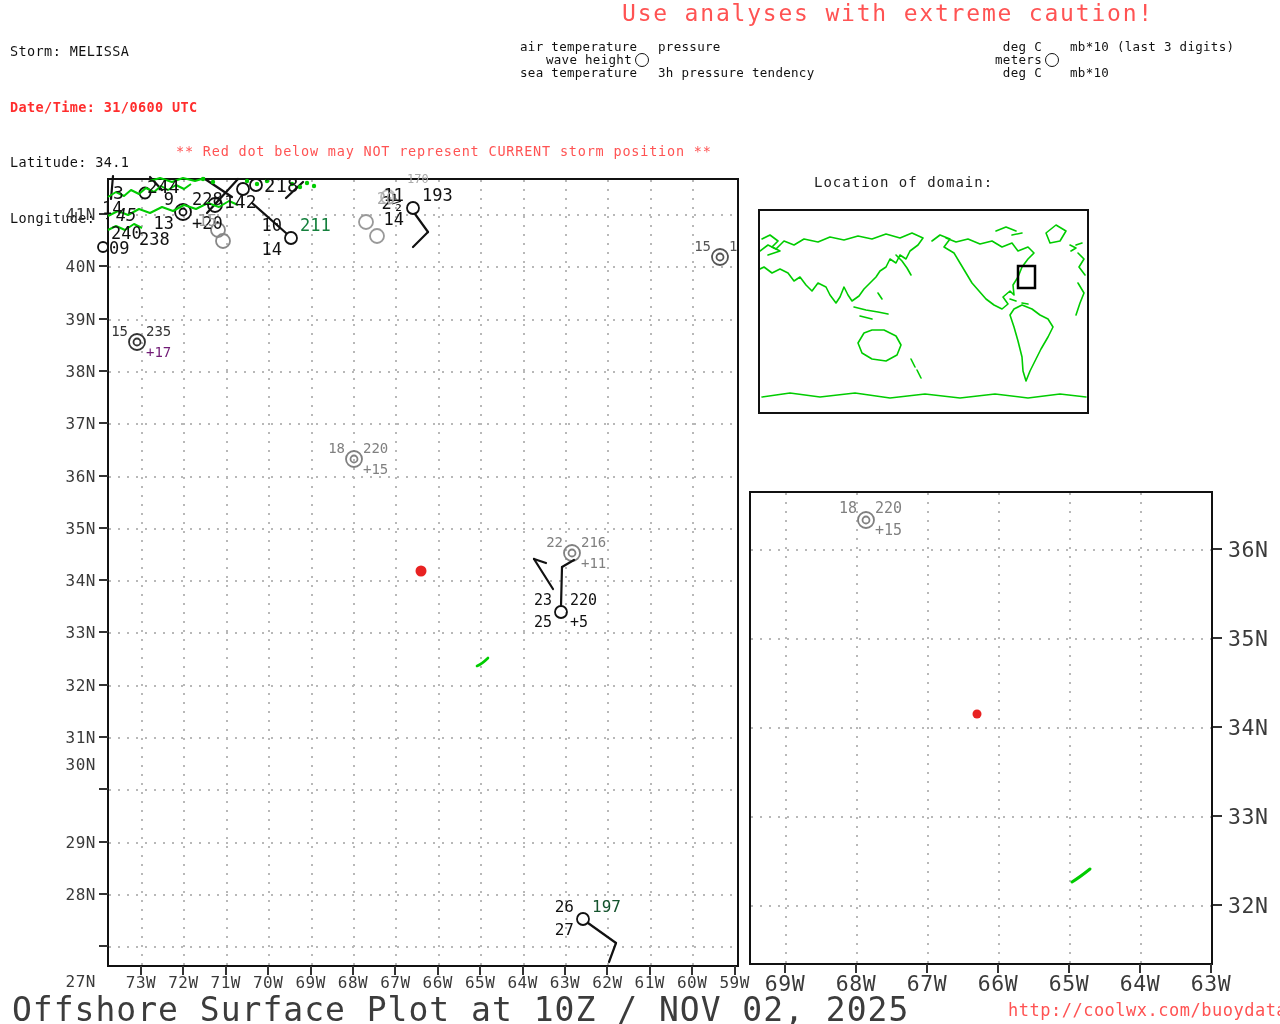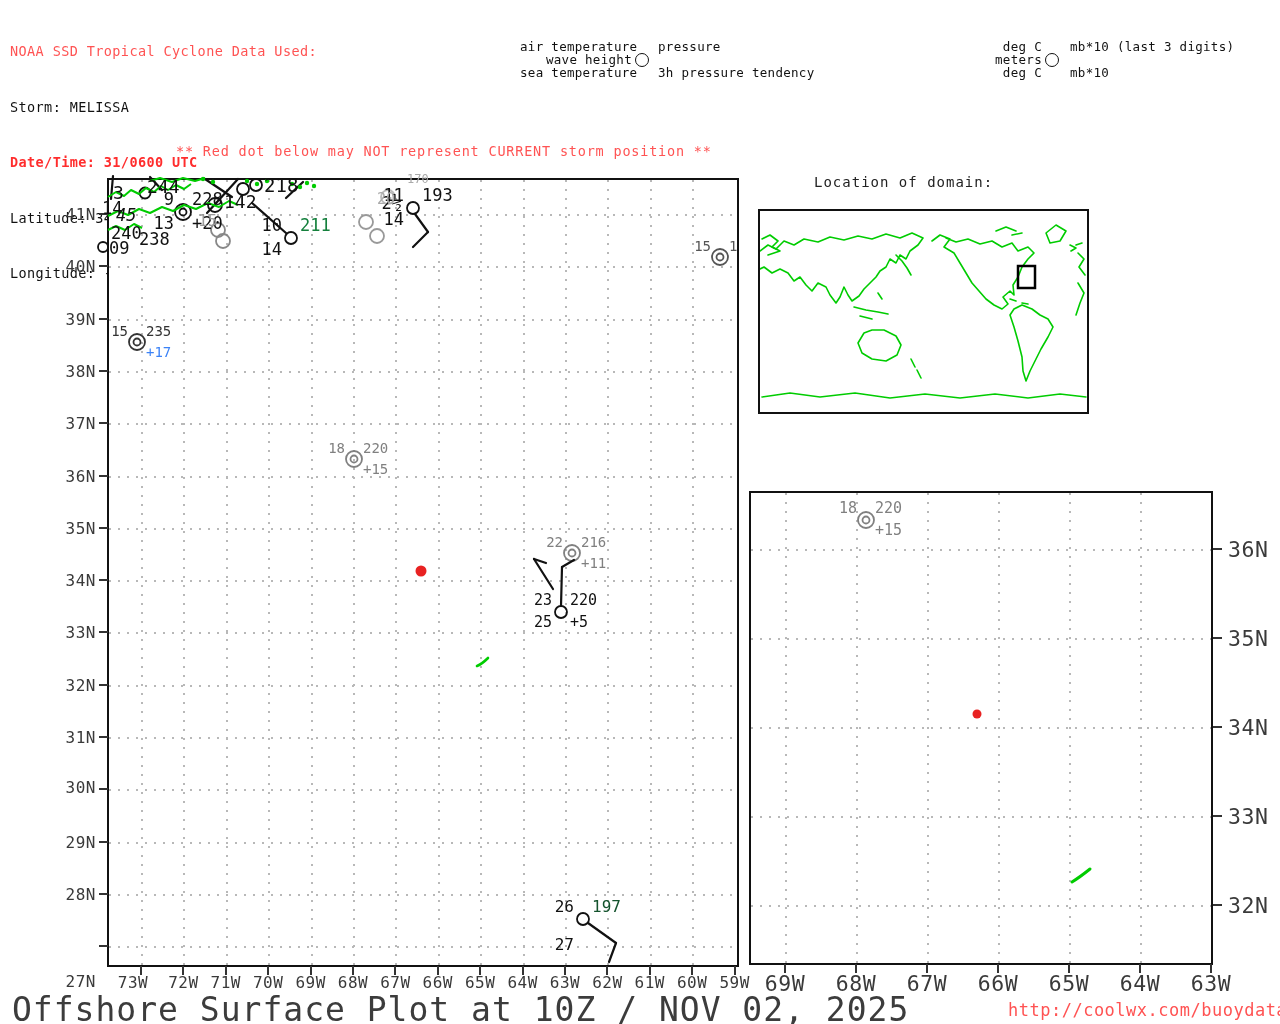--- a/index.html
+++ b/index.html
@@ -51,27 +51,27 @@
   
   .footer-title{position:absolute;left:12px;top:990px;font-size:33px;letter-spacing:1px;color:#3c3c3c;white-space:nowrap;}
   .footer-url{position:absolute;left:1008px;top:1000px;font-size:17px;letter-spacing:0.5px;color:#ff5353;white-space:nowrap;}
 </style>
 </head>
 <body>
 
 <div class="canvas">
 
   <div class="info-block">
-    <div class="salmon">NOAA SSD Tropical Cyclone Data Used:</div>
     <div>Storm: MELISSA</div>
     <div class="redbold">Date/Time: 31/0600 UTC</div>
     <div>Latitude: 34.1</div>
     <div>Longitude: -66.2</div>
   </div>
 
+  <div class="caution">Use analyses with extreme caution!</div>
 
   <div class="legend lg-center">
     <div class="lgrow">
       <span class="lgl">air temperature</span>
       <span class="lgr">pressure</span>
     </div>
     <div class="lgrow">
       <span class="lgl">wave height</span>
     </div>
     <div class="lgrow">
@@ -94,21 +94,21 @@
       <span class="lgr">mb*10</span>
     </div>
     <span class="lgcircle"></span>
   </div>
 
   <div class="warning">** Red dot below may NOT represent CURRENT storm position **</div>
 
   <div id="main-map" class="map-frame">
       <div class="vgrid" style="left: 32px;"></div>
       <div class="tick-b" style="left: 32px;"></div>
-      <div class="xlab f16" style="left: 24px;">73W</div>
+      <div class="xlab f16" style="left: 32px;">73W</div>
       <div class="vgrid" style="left: 74.4px;"></div>
       <div class="tick-b" style="left: 74.4px;"></div>
       <div class="xlab f16" style="left: 74.4px;">72W</div>
       <div class="vgrid" style="left: 116.8px;"></div>
       <div class="tick-b" style="left: 116.8px;"></div>
       <div class="xlab f16" style="left: 116.8px;">71W</div>
       <div class="vgrid" style="left: 159.2px;"></div>
       <div class="tick-b" style="left: 159.2px;"></div>
       <div class="xlab f16" style="left: 159.2px;">70W</div>
       <div class="vgrid" style="left: 201.6px;"></div>
@@ -171,21 +171,21 @@
       <div class="tick-l" style="top: 452.4px;"></div>
       <div class="ylab f16 yl" style="top: 452.4px;">33N</div>
       <div class="hgrid" style="top: 504.7px;"></div>
       <div class="tick-l" style="top: 504.7px;"></div>
       <div class="ylab f16 yl" style="top: 504.7px;">32N</div>
       <div class="hgrid" style="top: 557px;"></div>
       <div class="tick-l" style="top: 557px;"></div>
       <div class="ylab f16 yl" style="top: 557px;">31N</div>
       <div class="hgrid" style="top: 609.3px;"></div>
       <div class="tick-l" style="top: 609.3px;"></div>
-      <div class="ylab f16 yl" style="top: 607px; text-align: right;">30N</div>
+      <div class="ylab f16 yl" style="top: 584px; text-align: right;">30N</div>
       <div class="hgrid" style="top: 661.6px;"></div>
       <div class="tick-l" style="top: 661.6px;"></div>
       <div class="ylab f16 yl" style="top: 661.6px;">29N</div>
       <div class="hgrid" style="top: 713.9px;"></div>
       <div class="tick-l" style="top: 713.9px;"></div>
       <div class="ylab f16 yl" style="top: 713.9px;">28N</div>
       <div class="hgrid" style="top: 766.2px;"></div>
       <div class="tick-l" style="top: 766.2px;"></div>
       <div class="ylab f16 yl" style="top: 801px;">27N</div>
     </div>
@@ -306,36 +306,36 @@
       <circle cx="213" cy="182" r="2.2" fill="#00cc00"></circle>
       <path d="M477,666 Q482,664 488,658" fill="none" stroke="#00cc00" stroke-width="2.6" stroke-linecap="round"></path>
       <path d="M1072,882 Q1080,877 1090,869" fill="none" stroke="#00cc00" stroke-width="3" stroke-linecap="round"></path>
       <circle cx="421" cy="571" r="5.5" fill="#e82222"></circle>
       <circle cx="977" cy="714" r="4.5" fill="#e82222"></circle>
     </svg>
 
   <div id="labels">
       <span class="sttxt end" style="left: 128px; top: 324px; color: rgb(51, 51, 51); font-size: 14px;">15</span>
       <span class="sttxt" style="left: 146px; top: 324px; color: rgb(51, 51, 51); font-size: 14px;">235</span>
-      <span class="sttxt" style="left: 146px; top: 345px; color: #3b82f6; font-size: 14px;">+17</span>
+      <span class="sttxt" style="left: 146px; top: 345px; color: #701a75; font-size: 14px;">+17</span>
       <span class="sttxt end" style="left: 345px; top: 441px; color: rgb(128, 128, 128); font-size: 14px;">18</span>
       <span class="sttxt" style="left: 363px; top: 441px; color: rgb(128, 128, 128); font-size: 14px;">220</span>
       <span class="sttxt" style="left: 363px; top: 462px; color: rgb(128, 128, 128); font-size: 14px;">+15</span>
       <span class="sttxt end" style="left: 711px; top: 239px; color: rgb(85, 85, 85); font-size: 14px;">15</span>
       <span class="sttxt" style="left: 729px; top: 239px; color: rgb(85, 85, 85); font-size: 14px;">1</span>
       <span class="sttxt end" style="left: 563px; top: 535px; color: rgb(128, 128, 128); font-size: 14px;">22</span>
       <span class="sttxt" style="left: 581px; top: 535px; color: rgb(128, 128, 128); font-size: 14px;">216</span>
       <span class="sttxt" style="left: 581px; top: 556px; color: rgb(128, 128, 128); font-size: 14px;">+11</span>
       <span class="sttxt end" style="left: 552px; top: 593px; color: rgb(17, 17, 17); font-size: 15px;">23</span>
       <span class="sttxt" style="left: 570px; top: 593px; color: rgb(17, 17, 17); font-size: 15px;">220</span>
       <span class="sttxt end" style="left: 552px; top: 615px; color: rgb(17, 17, 17); font-size: 15px;">25</span>
       <span class="sttxt" style="left: 570px; top: 615px; color: rgb(17, 17, 17); font-size: 15px;">+5</span>
       <span class="sttxt end" style="left: 574px; top: 899px; color: rgb(17, 17, 17); font-size: 16px;">26</span>
       <span class="sttxt" style="left: 592px; top: 899px; color: #14532d; font-size: 16px;">197</span>
-      <span class="sttxt end" style="left: 574px; top: 922px; color: rgb(17, 17, 17); font-size: 16px; margin-top: 15px;">27</span>
+      <span class="sttxt end" style="left: 574px; top: 922px; color: rgb(17, 17, 17); font-size: 16px;">27</span>
       <span class="sttxt end" style="left: 404px; top: 187px; color: rgb(17, 17, 17); font-size: 17px;">11</span>
       <span class="sttxt" style="left: 422px; top: 187px; color: rgb(17, 17, 17); font-size: 17px;">193</span>
       <span class="sttxt end" style="left: 402px; top: 195px; color: rgb(17, 17, 17); font-size: 17px;">2½</span>
       <span class="sttxt end" style="left: 404px; top: 211px; color: rgb(17, 17, 17); font-size: 17px;">14</span>
       <span class="sttxt end" style="left: 282px; top: 217px; color: rgb(17, 17, 17); font-size: 17px;">10</span>
       <span class="sttxt" style="left: 300px; top: 217px; color: #15803d; font-size: 17px;">211</span>
       <span class="sttxt end" style="left: 282px; top: 241px; color: rgb(17, 17, 17); font-size: 17px;">14</span>
       <span class="sttxt end" style="left: 174px; top: 191px; color: rgb(17, 17, 17); font-size: 17px;">9</span>
       <span class="sttxt" style="left: 192px; top: 191px; color: rgb(17, 17, 17); font-size: 17px;">228</span>
       <span class="sttxt end" style="left: 174px; top: 215px; color: rgb(17, 17, 17); font-size: 17px;">13</span>

